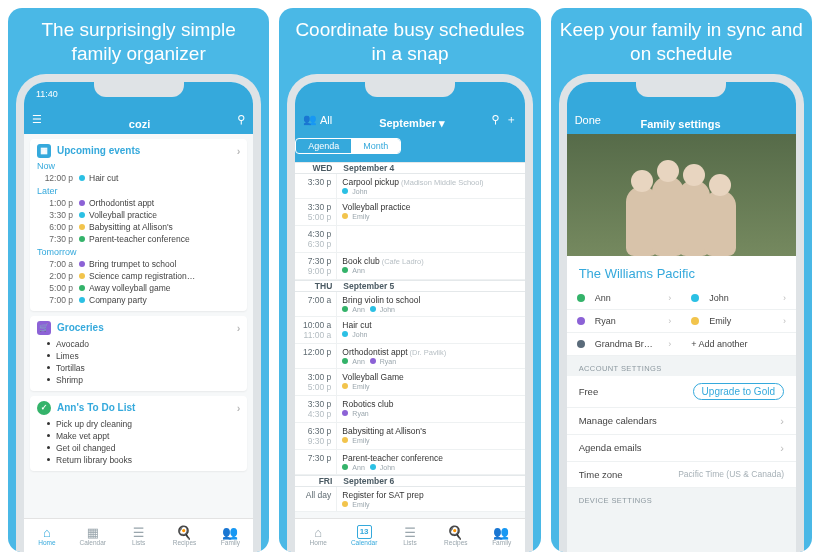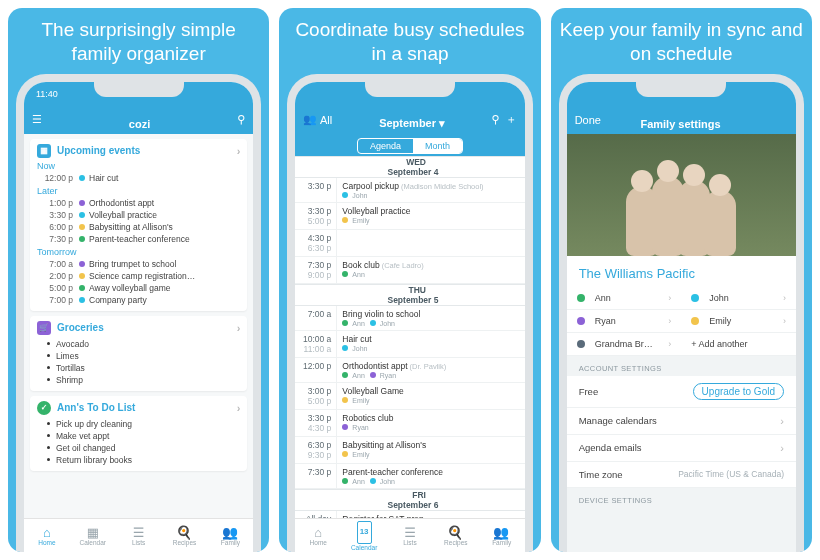--- a/index.html
+++ b/index.html
@@ -4,42 +4,42 @@
 <style>
   * { margin:0; padding:0; box-sizing:border-box; font-family:-apple-system,Helvetica,Arial,sans-serif; }
   body { background:#fff; padding:8px; display:flex; gap:10px; width:820px; height:560px; }
   .panel { flex:1; background:#4ab8e6; border-radius:14px; padding:10px 8px 0 8px; display:flex; flex-direction:column; align-items:center; overflow:hidden; }
   .panel-title { color:#fff; font-size:19px; font-weight:500; text-align:center; line-height:1.25; margin-bottom:8px; }
   .phone { background:#fff; border:8px solid #dfe3e6; border-bottom:none; border-radius:30px 30px 0 0; width:100%; flex:1; position:relative; overflow:hidden; }
   .notch { position:absolute; top:-1px; left:50%; transform:translateX(-50%); width:90px; height:16px; background:#dfe3e6; border-radius:0 0 12px 12px; z-index:5; }
   .statusbar { height:24px; display:flex; align-items:center; padding:0 12px; font-size:9px; color:#fff; background:#35a9dc; }
   .appbar { background:#35a9dc; color:#fff; height:28px; display:flex; align-items:center; justify-content:space-between; padding:0 8px; font-size:11px; }
   .appbar .center { font-weight:600;margin-top:8px; }
-  .seg { display:flex; justify-content:center; background:#35a9dc; padding:4px 0 2px; }
+  .seg { display:flex; justify-content:flex-start; background:#35a9dc; padding:4px 0 8px; }
   .seg-ctl { display:flex; border:1px solid #fff; border-radius:4px; overflow:hidden; font-size:9px; }
   .seg-ctl div { padding:2px 12px; color:#fff; }
   .seg-ctl .active { background:#fff; color:#35a9dc; }
   .screen { background:#f6f8f9; height:calc(100% - 24px - 28px); overflow:hidden; font-size:8.5px; }
   .screen2 { height:calc(100% - 24px - 28px - 24px); }
   .card { background:#fff; margin:5px 6px; border-radius:4px; padding:5px 7px; box-shadow:0 1px 2px rgba(0,0,0,0.06); }
   .card-head { display:flex; align-items:center; color:#35a9dc; font-size:10px; font-weight:600; margin-bottom:3px; }
   .card-head .ic { width:14px;height:14px;background:#35a9dc;border-radius:3px;margin-right:6px;display:flex;align-items:center;justify-content:center;color:#fff;font-size:8px; }
   .card-head .chev { margin-left:auto; color:#bbb; font-size:11px; }
   .subhead { color:#35a9dc; font-size:9px; margin:2px 0 1px; }
   .evrow { display:flex; align-items:center; padding:1px 0; color:#444; }
   .evrow .t { width:36px; text-align:right; margin-right:6px; color:#666; }
   .dot { width:6px;height:6px;border-radius:50%;margin-right:4px;flex-shrink:0; }
   .bul { width:3px;height:3px;border-radius:50%;background:#333;margin:0 6px 0 10px;flex-shrink:0; }
   .li { display:flex; align-items:center; padding:1px 0; color:#444; }
   .tabbar { position:absolute; bottom:0; left:0; right:0; height:34px; background:#fff; border-top:1px solid #e3e3e3; display:flex; }
   .tab { flex:1; display:flex; flex-direction:column; align-items:center; justify-content:center; font-size:6.5px; color:#9aa6ad; }
   .tab.active { color:#35a9dc; }
   .tab .ti { font-size:13px; line-height:1; }
   
-  .dayhdr { display:flex; align-items:center; background:#fff; border-top:1px solid #e4e8ea; border-bottom:1px solid #e4e8ea; font-weight:700; color:#4a5a63;flex-direction:column; }
+  .dayhdr { display:flex; align-items:center; background:#fff; border-top:1px solid #e4e8ea; border-bottom:1px solid #e4e8ea; font-weight:700; color:#4a5a63; }
   .dayhdr .dw { width:42px; text-align:right; padding-right:5px; }
   .calrow { display:flex; border-bottom:1px solid #eef1f2; background:#fff; }
   .calrow .tm { width:42px; text-align:right; padding:3px 5px 3px 0; color:#5f6b72; border-right:1px solid #eef1f2; }
   .calrow .ct { flex:1; padding:3px 5px; }
   .calrow .ttl { color:#333; }
   .calrow .loc { color:#b7bfc4; font-size:7.5px; margin-left:2px; }
   .who { margin-top:1px; font-size:7px; color:#9aa6ad; display:flex; gap:5px; flex-wrap:wrap; }
   .who span { display:inline-flex; align-items:center; }
   
   .photo { height:122px; background:linear-gradient(#566b49,#75895f); display:flex; align-items:flex-end; justify-content:center; position:relative; overflow:hidden; }
@@ -340,21 +340,21 @@
           </div>
         </div>
       </div>
     <div class="tabbar" id="tabs2">
         <div class="tab ">
           <div class="ti">⌂</div>
           <div>Home</div>
         </div>
         <div class="tab active">
           <div class="ti">
-            <div style="border:1px solid currentColor;border-radius:2px;width:15px;height:23px;display:flex;align-items:center;justify-content:center;font-size:8px;font-weight:700">13</div>
+            <div style="border:1px solid currentColor;border-radius:2px;width:15px;height:14px;display:flex;align-items:center;justify-content:center;font-size:8px;font-weight:700">13</div>
           </div>
           <div>Calendar</div>
         </div>
         <div class="tab ">
           <div class="ti">☰</div>
           <div>Lists</div>
         </div>
         <div class="tab ">
           <div class="ti">🍳</div>
           <div>Recipes</div>

